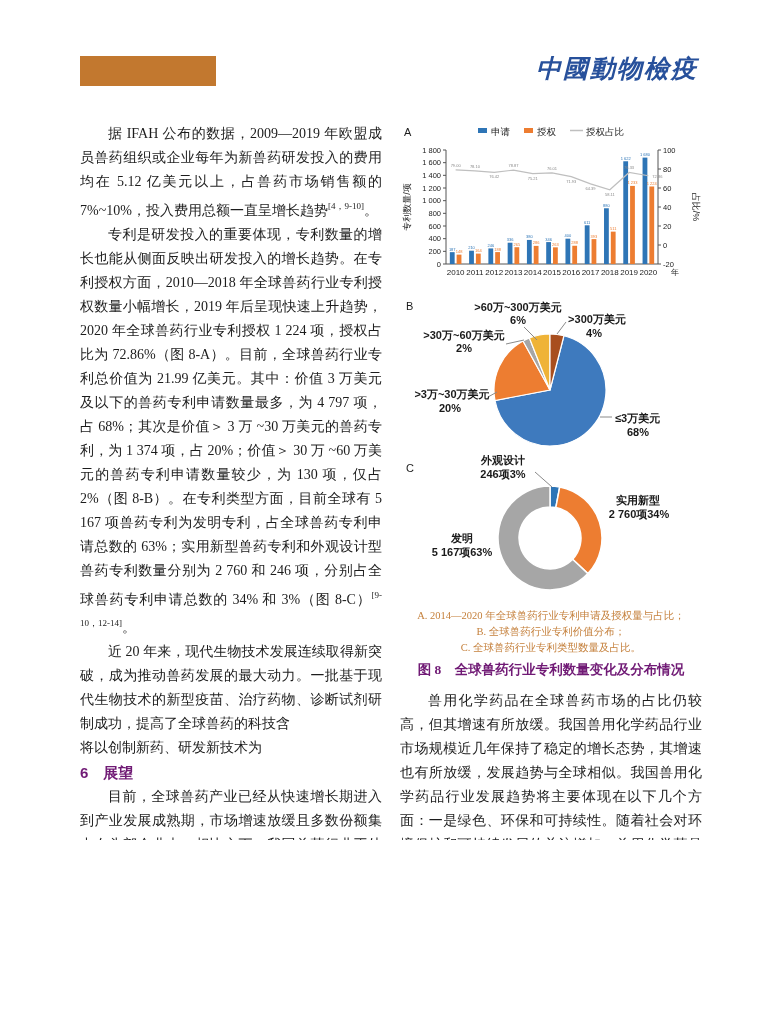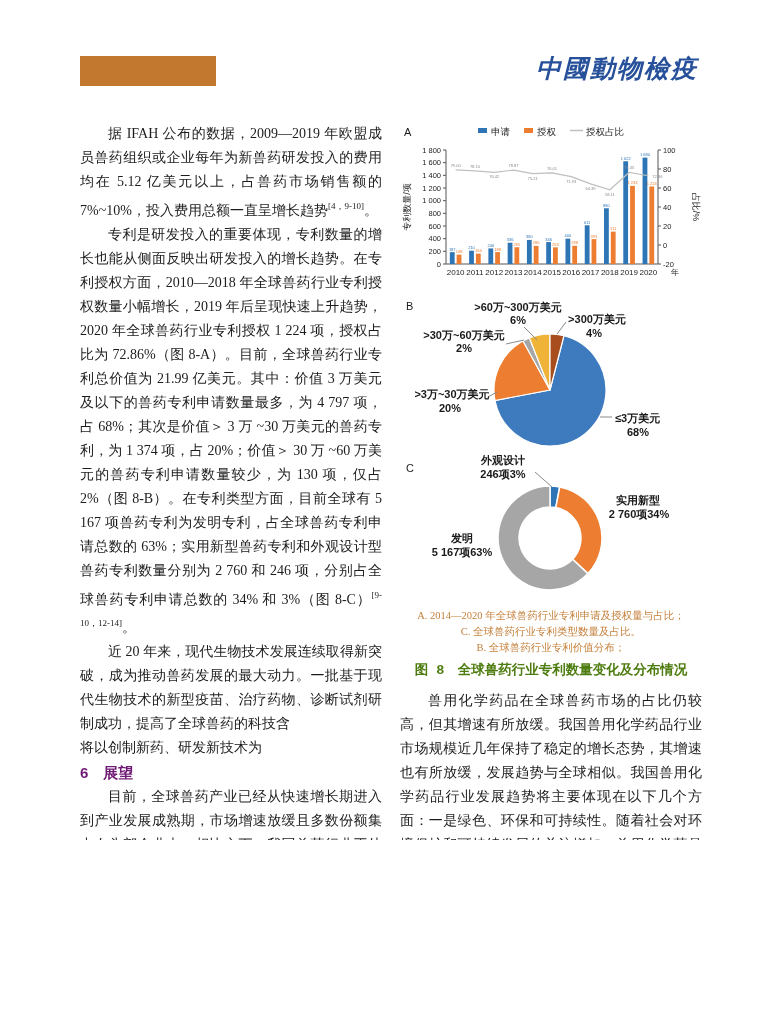--- a/index.html
+++ b/index.html
@@ -14,21 +14,21 @@
   .col{width:302px;}
   .col p{margin:0;font-size:14px;line-height:24px;text-align:justify;}
   .col p.ind{text-indent:2em;}
   .col sup{font-size:9px;}
   .col h3{margin:4px 0 2px 0;font-family:"Liberation Sans",sans-serif;
           font-size:15px;font-weight:bold;color:#701a75;}
   
   .fig-notes{margin-top:4px;text-align:center;font-size:10.5px;line-height:16px;
              color:#c5803c;font-family:"Liberation Serif",serif;}
   .fig-title{margin-top:5px;margin-bottom:10px;text-align:center;font-size:13.5px;font-weight:bold;
-             color:#4d7c0f;font-family:Liberation Mono, monospace;}
+             color:#701a75;font-family:Liberation Serif, serif;}
   svg{display:block;}
   svg text{font-family:"Liberation Sans",sans-serif;}
   
   .pagenum{position:absolute;left:78px;top:952px;width:28px;height:31px;background:#c2782f;
            color:#fff;display:flex;align-items:center;justify-content:center;
            font-size:15px;font-family:"Liberation Serif",serif;margin-left:27px;}
 </style>
 </head>
 <body>
 
@@ -213,22 +213,22 @@
             <text x="103" y="26" font-size="11" fill="#1a1a1a" text-anchor="middle" font-weight="600">246项3%</text>
             <text x="238" y="52" font-size="11" fill="#1a1a1a" text-anchor="middle" font-weight="600">实用新型</text>
             <text x="239" y="66" font-size="11" fill="#1a1a1a" text-anchor="middle" font-weight="600">2 760项34%</text>
             <text x="62" y="90" font-size="11" fill="#1a1a1a" text-anchor="middle" font-weight="600">发明</text>
             <text x="62" y="104" font-size="11" fill="#1a1a1a" text-anchor="middle" font-weight="600">5 167项63%</text>
           </g>
         </svg>
 
       <div class="fig-notes" id="fig-notes">
           <div>A. 2014—2020 年全球兽药行业专利申请及授权量与占比；</div>
+          <div>B. 全球兽药行业专利价值分布；</div>
           <div>C. 全球兽药行业专利类型数量及占比。</div>
-          <div>B. 全球兽药行业专利价值分布；</div>
         </div>
       <div class="fig-title">图 8　全球兽药行业专利数量变化及分布情况</div>
 
       <div id="right-col-text">
           <p class="ind">兽用化学药品在全球兽药市场的占比仍较高，但其增速有所放缓。我国兽用化学药品行业市场规模近几年保持了稳定的增长态势，其增速也有所放缓，发展趋势与全球相似。我国兽用化学药品行业发展趋势将主要体现在以下几个方面：一是绿色、环保和可持续性。随着社会对环境保护和可持续发展的关注增加，兽用化学药品行业将不断追求更环保友好的药物解决方案，研发和推广绿色药物、低残留药物以及环保包装等或将成为行业的重要方向；二是生物技术的发展将带来新的药物研发途径，包括基因工程药物、成为推动兽药发展的最大动力，这些新技术有望为兽医领域提供更精准、有效</p>
         </div>
     </div>
   </div>
 
   <div class="pagenum">56</div>

